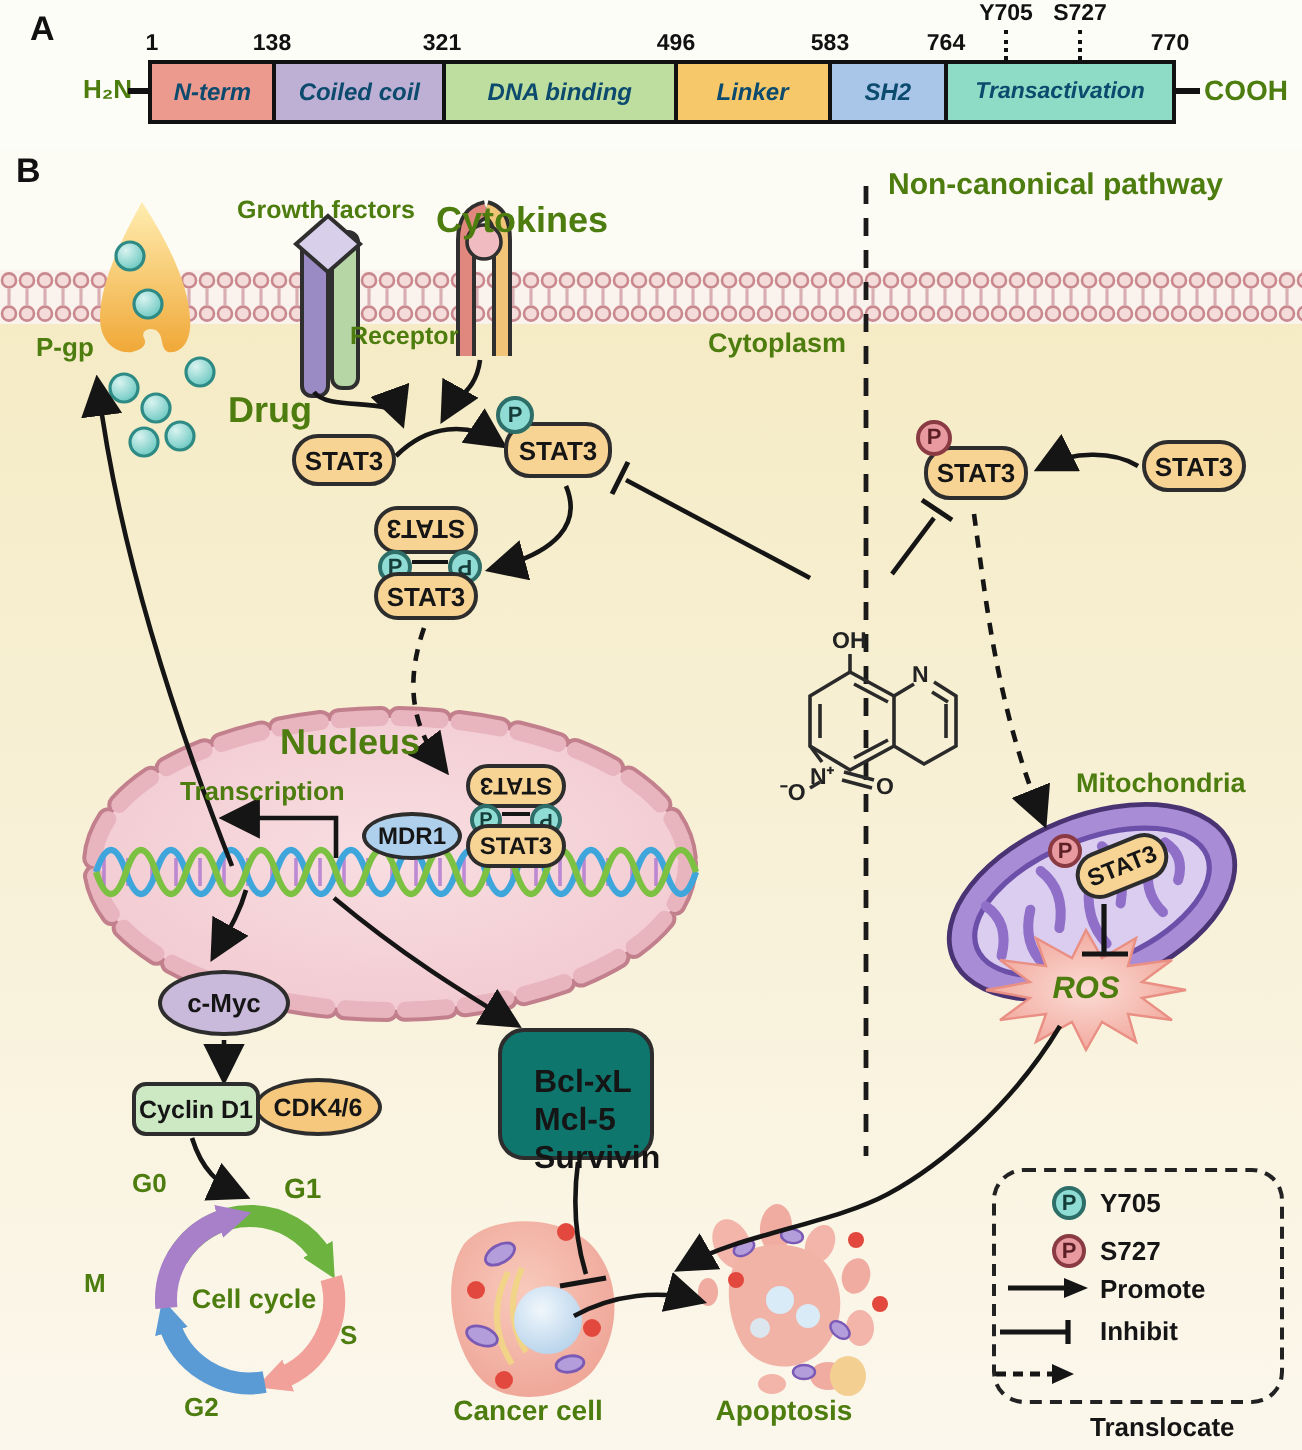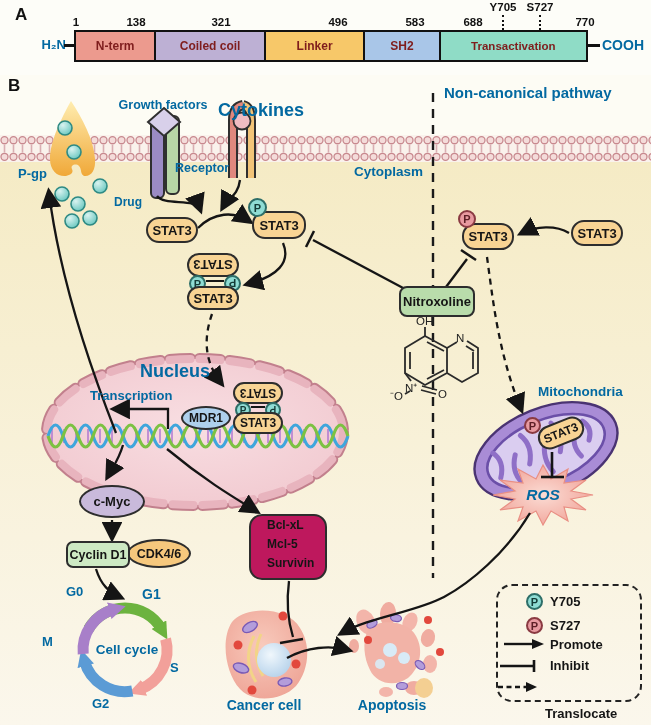--- a/index.html
+++ b/index.html
@@ -1,72 +1,73 @@
 <!DOCTYPE html>
 <html><head>
 <meta charset="utf-8">
 <style>
   * { margin:0; padding:0; box-sizing:border-box; }
   body { font-family:"Liberation Sans", sans-serif; background:#fff; }
   #fig { position:relative; width:651px; height:725px; background:#fdfdf8; overflow:hidden; }
-  .lbl { position:absolute; font-weight:bold; color:#0369a1; white-space:nowrap; }
+  .lbl { position:absolute; font-weight:bold; color:#4d7c0f; white-space:nowrap; }
   .panel-label { font-size:17px; font-weight:bold; color:#111; position:absolute; }
   
   #panelA { position:absolute; left:0; top:0; width:651px; height:75px; }
   #domain-bar { position:absolute; left:74px; top:30px; width:514px; height:32px; border:2.5px solid #111; display:flex; }
-  .dom { display:flex; align-items:center; justify-content:center; font-weight:bold; font-size:12px; color:#7f1d1d; border-right:2.5px solid #111; }
+  .dom { display:flex; align-items:center; justify-content:center; font-weight:bold; font-size:12px; color:#0c4a6e; border-right:2.5px solid #111;font-style:italic; }
   .dom:last-child { border-right:none; }
   .dom1{ background:#ec9a8e; } .dom2{ background:#bdb0d4; } .dom3{ background:#bede9f; }
   .dom4{ background:#f7c869; } .dom5{ background:#a9c6e8; } .dom6{ background:#8fdcc6; font-size:11.5px; }
   .residue { position:absolute; top:16px; transform:translateX(-50%); font-weight:bold; font-size:11.5px; color:#111; }
   .site-lbl { position:absolute; top:1px; transform:translateX(-50%); font-weight:bold; font-size:11.5px; color:#111; }
   .dotline { position:absolute; top:15px; height:15px; width:0; border-left:2px dotted #111; }
   .term-dash { position:absolute; top:44px; height:3px; background:#111; }
   
   .pill { position:absolute; background:#f8d494; border:2.2px solid #2d2d2d; border-radius:13px;
           display:flex; align-items:center; justify-content:center; font-weight:bold; font-size:13px; color:#151515; }
   .flip { transform:rotate(180deg); }
   .pcirc { position:absolute; border-radius:50%; display:flex; align-items:center; justify-content:center;
            font-weight:bold; font-size:11px; color:#143c38; }
   .p-teal { background:#8fdcd4; border:2px solid #2d6e68; }
   .p-pink { background:#e89aa0; border:2px solid #8a3a42; color:#5d1f26; }
   .ebox { position:absolute; display:flex; align-items:center; justify-content:center; font-weight:bold; color:#151515; border:2.2px solid #2d2d2d; }
   svg { position:absolute; left:0; top:0; }
   #art { left:0; top:75px; }
   .legend-row-label { position:absolute; font-weight:bold; font-size:13px; color:#151515; }
-  .chem-lbl { position:absolute; font-weight:400; font-size:11.5px; color:#222; }
+  .chem-lbl { position:absolute; font-weight:700; font-size:11.5px; color:#222; }
 </style>
 </head>
 <body>
 
 <div id="fig">
 
   <div id="panelA">
     <div class="panel-label" style="left:15px;top:5px;">A</div>
     <div class="lbl" style="left:24px;top:37px;width:42px;text-align:right;font-size:13px;">H₂N</div>
     <div class="term-dash" style="left:64px;width:10px;"></div>
     <div class="term-dash" style="left:588px;width:12px;"></div>
     <div class="lbl" style="left:602px;top:37px;font-size:14px;">COOH</div>
 
     <span class="residue" style="left:76px;">1</span>
     <span class="residue" style="left:136px;">138</span>
     <span class="residue" style="left:221px;">321</span>
     <span class="residue" style="left:338px;">496</span>
     <span class="residue" style="left:415px;">583</span>
-    <span class="residue" style="left:473px;">688</span>
+    <span class="residue" style="left:473px;">764</span>
     <span class="residue" style="left:585px;">770</span>
 
     <span class="site-lbl" style="left:503px;">Y705</span>
     <span class="site-lbl" style="left:540px;">S727</span>
     <div class="dotline" style="left:502px;"></div>
     <div class="dotline" style="left:539px;"></div>
 
     <div id="domain-bar">
       <div class="dom dom1" style="flex:62;">N-term</div>
       <div class="dom dom2" style="flex:85;">Coiled coil</div>
+      <div class="dom dom3" style="flex:117;">DNA binding</div>
       <div class="dom dom4" style="flex:77;">Linker</div>
       <div class="dom dom5" style="flex:58;">SH2</div>
       <div class="dom dom6" style="flex:115;">Transactivation</div>
     </div>
   </div>
 
   <svg id="art" width="651" height="650" viewBox="0 75 651 650">
     <defs>
       <linearGradient id="gCyto" x1="0" y1="0" x2="0" y2="1">
         <stop offset="0" stop-color="#f5ebc5"></stop>
@@ -272,21 +273,21 @@
 
   <div class="panel-label" style="left:8px;top:76px;">B</div>
 
   <div class="lbl" style="left:444px;top:84px;font-size:15px;">Non-canonical pathway</div>
   <div class="lbl" style="left:320px;top:164px;width:103px;text-align:right;font-size:13.5px;">Cytoplasm</div>
 
   <div class="lbl" style="left:115px;top:98px;width:96px;text-align:center;font-size:12.5px;">Growth factors</div>
   <div class="lbl" style="left:218px;top:100px;width:64px;text-align:center;font-size:18px;">Cytokines</div>
   <div class="lbl" style="left:175px;top:161px;font-size:12.5px;">Receptor</div>
   <div class="lbl" style="left:18px;top:166px;font-size:13px;">P-gp</div>
-  <div class="lbl" style="left:90px;top:195px;font-size:12px;padding-left:24px;">Drug</div>
+  <div class="lbl" style="left:90px;top:195px;font-size:18px;padding-left:24px;">Drug</div>
 
   <div class="pill" style="left:146px;top:217px;width:52px;height:26px;">STAT3</div>
   <div class="pill" style="left:252px;top:211px;width:54px;height:28px;">STAT3</div>
   <div class="pcirc p-teal" style="left:248px;top:198px;width:19px;height:19px;">P</div>
 
   <div class="pill flip" style="left:187px;top:253px;width:52px;height:24px;">STAT3</div>
   <div class="pcirc p-teal" style="left:189px;top:275px;width:17px;height:17px;">P</div>
   <div class="pcirc p-teal flip" style="left:224px;top:275px;width:17px;height:17px;">P</div>
   <div class="pill" style="left:187px;top:286px;width:52px;height:24px;">STAT3</div>
 
@@ -302,27 +303,26 @@
   <div class="ebox" style="left:127px;top:539px;width:64px;height:29px;border-radius:50%;background:#f6c87d;font-size:12.5px;">CDK4/6</div>
   <div class="ebox" style="left:66px;top:541px;width:64px;height:27px;border-radius:7px;background:#cde9c3;font-size:12.5px;">Cyclin D1</div>
 
   <div class="lbl" style="left:66px;top:584px;font-size:13px;">G0</div>
   <div class="lbl" style="left:142px;top:586px;font-size:14px;">G1</div>
   <div class="lbl" style="left:170px;top:660px;font-size:13px;">S</div>
   <div class="lbl" style="left:92px;top:696px;font-size:13px;">G2</div>
   <div class="lbl" style="left:42px;top:634px;font-size:13px;">M</div>
   <div class="lbl" style="left:85px;top:642px;width:84px;text-align:center;font-size:13.5px;">Cell cycle</div>
 
-  <div class="ebox" style="left:249px;top:514px;width:78px;height:66px;border-radius:13px;background:#be185d;flex-direction:column;align-items:flex-start;padding:0 0 0 16px;font-size:12px;line-height:19px;justify-content:flex-start;">
+  <div class="ebox" style="left:249px;top:514px;width:78px;height:66px;border-radius:13px;background:#0f766e;flex-direction:column;align-items:flex-start;padding:16px 0 0 16px;font-size:16px;line-height:19px;justify-content:flex-start;">
     <span>Bcl-xL</span>
     <span>Mcl-5</span>
     <span>Survivin</span>
   </div>
 
-  <div class="ebox" style="left:399px;top:286px;width:76px;height:31px;border-radius:8px;background:#b9dcab;font-size:13px;">Nitroxoline</div>
   <div class="chem-lbl" style="left:416px;top:315px;">OH</div>
   <div class="chem-lbl" style="left:456px;top:332px;">N</div>
   <div class="chem-lbl" style="left:405px;top:380px;">N⁺</div>
   <div class="chem-lbl" style="left:390px;top:388px;">⁻O</div>
   <div class="chem-lbl" style="left:438px;top:388px;">O</div>
 
   <div class="pill" style="left:462px;top:223px;width:52px;height:27px;">STAT3</div>
   <div class="pcirc p-pink" style="left:458px;top:210px;width:18px;height:18px;">P</div>
   <div class="pill" style="left:571px;top:220px;width:52px;height:26px;">STAT3</div>
 

